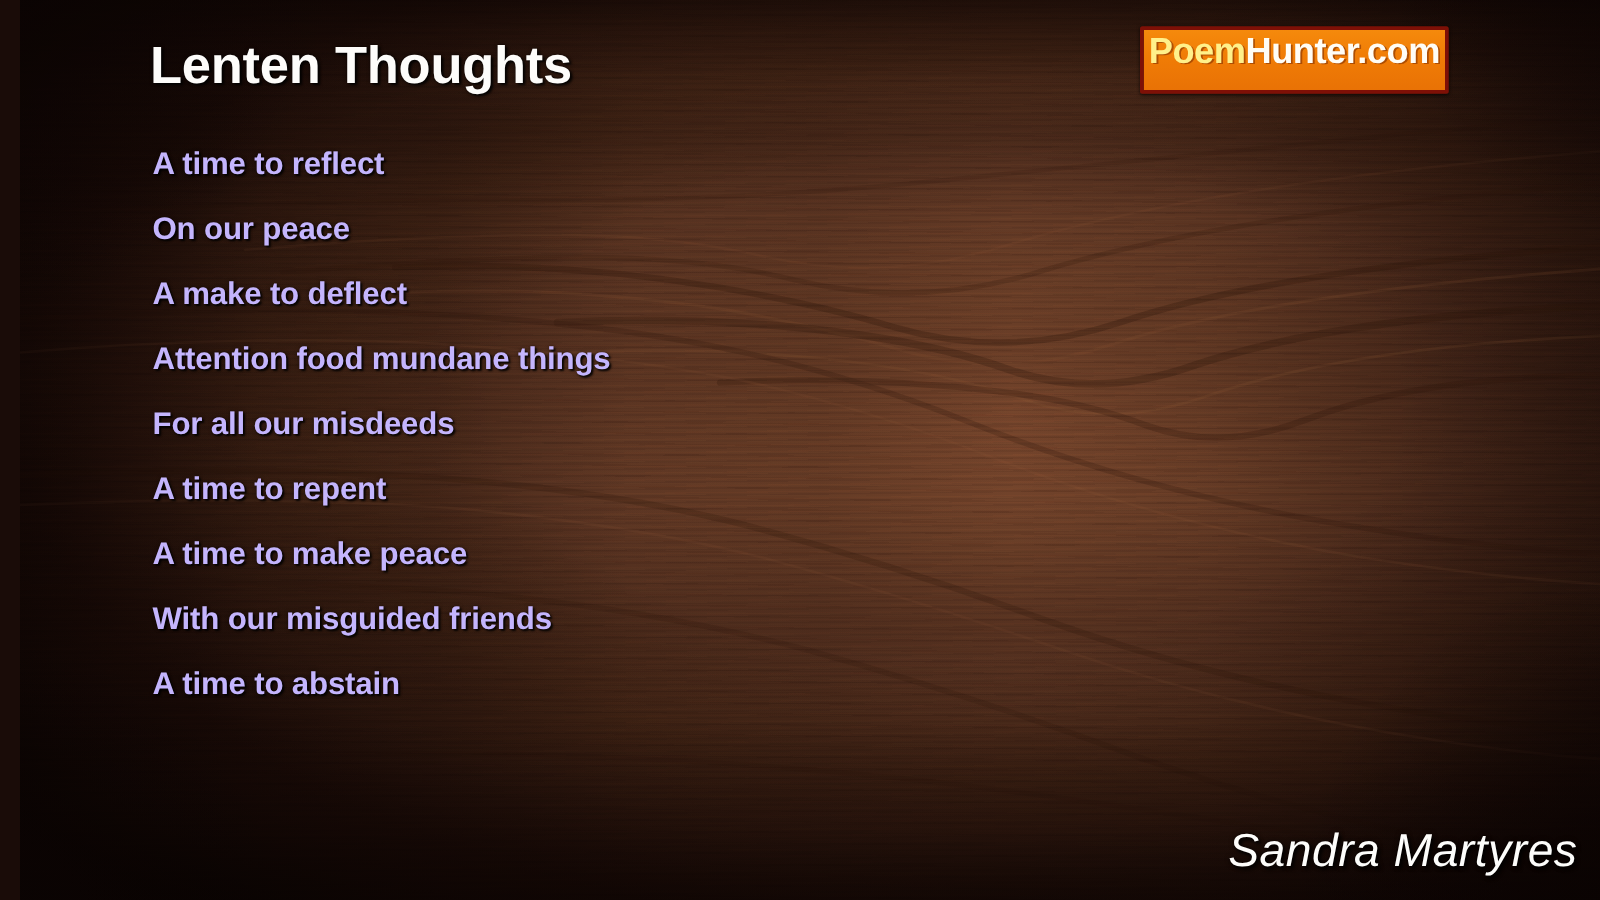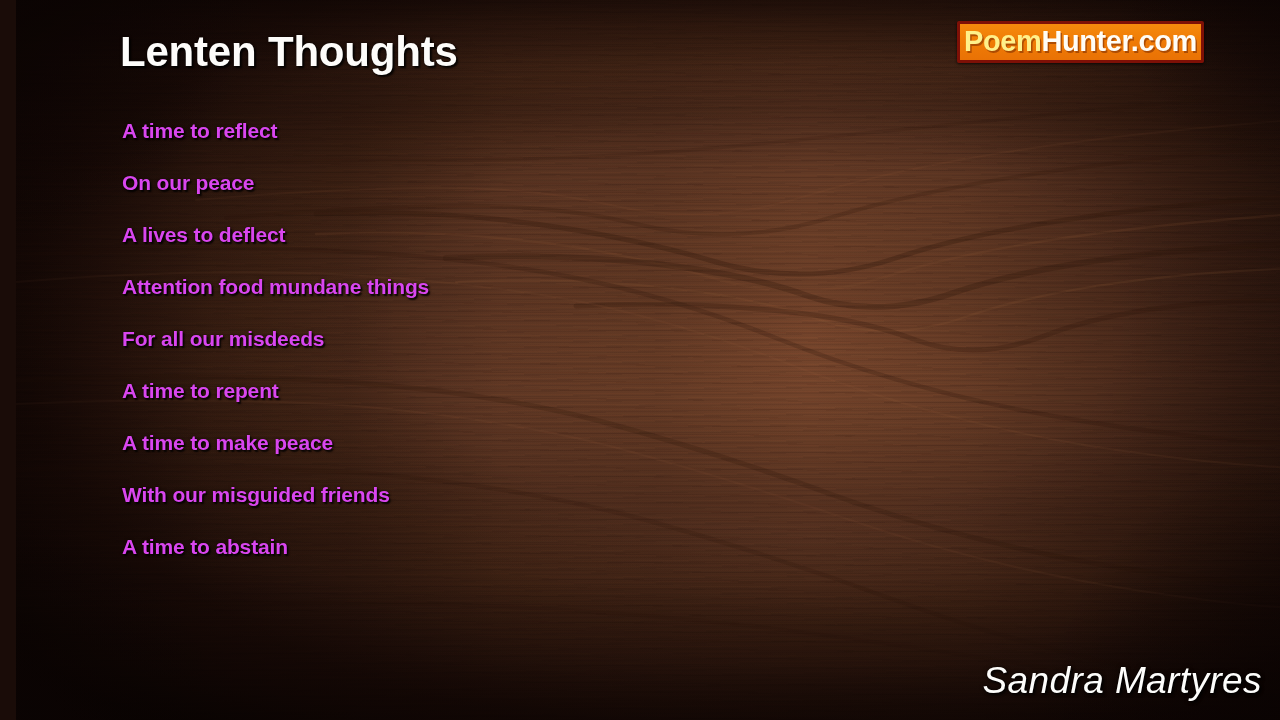--- a/index.html
+++ b/index.html
@@ -132,40 +132,40 @@
     text-shadow:2px 2px 2px rgba(0,0,0,.85), 0 0 3px rgba(0,0,0,.6);
     white-space:nowrap;
   }
 
   #poem-body {
     position:absolute; left:106px; top:112px;
     display:flex; flex-direction:column;
   }
   .poem-line {
     height:52px; line-height:38px;
-    font-size:21px; font-weight:bold;
+    font-size:25px; font-weight:bold;
     letter-spacing:-.15px;
-    color:#d946ef;
+    color:#c4b5fd;
     text-shadow:1.6px 1.6px 1.6px rgba(0,0,0,.85), 0 0 3px rgba(0,0,0,.55);
     white-space:nowrap;
   }
 
   #author-signature {
     position:absolute; right:34px; bottom:18px;
     font-size:37px; font-style:italic; font-weight:normal;
     letter-spacing:.4px;
     color:#fdfdfb;
     text-shadow:2px 2px 3px rgba(0,0,0,.9), 0 0 4px rgba(0,0,0,.6);
     white-space:nowrap;
   }
 
   
   #brand-logo {
-    position:absolute; left:941px; top:21px;
-    padding:3px 4px 4px 4px;
+    position:absolute; left:896px; top:21px;
+    padding:3px 4px 16px 4px;
     background:linear-gradient(180deg,#f58a0c 0%,#f07c06 45%,#e97205 100%);
     border:3px solid #7e1006;
     border-radius:2px;
     box-shadow:0 1px 3px rgba(0,0,0,.75);
     line-height:1;
     white-space:nowrap;
   }
   #brand-logo .logo-text {
     font-size:29px; font-weight:bold; letter-spacing:-.4px;
   }
@@ -211,21 +211,21 @@
   <div class="vignette"></div>
   <div class="vignette-corners"></div>
 
   <div class="content">
 
     <h1 id="poem-title">Lenten Thoughts</h1>
 
     <div id="poem-body">
       <div class="poem-line">A time to reflect</div>
       <div class="poem-line">On our peace</div>
-      <div class="poem-line">A lives to deflect</div>
+      <div class="poem-line">A make to deflect</div>
       <div class="poem-line">Attention food mundane things</div>
       <div class="poem-line">For all our misdeeds</div>
       <div class="poem-line">A time to repent</div>
       <div class="poem-line">A time to make peace</div>
       <div class="poem-line">With our misguided friends</div>
       <div class="poem-line">A time to abstain</div>
     </div>
 
     <div id="author-signature">Sandra Martyres</div>
 

